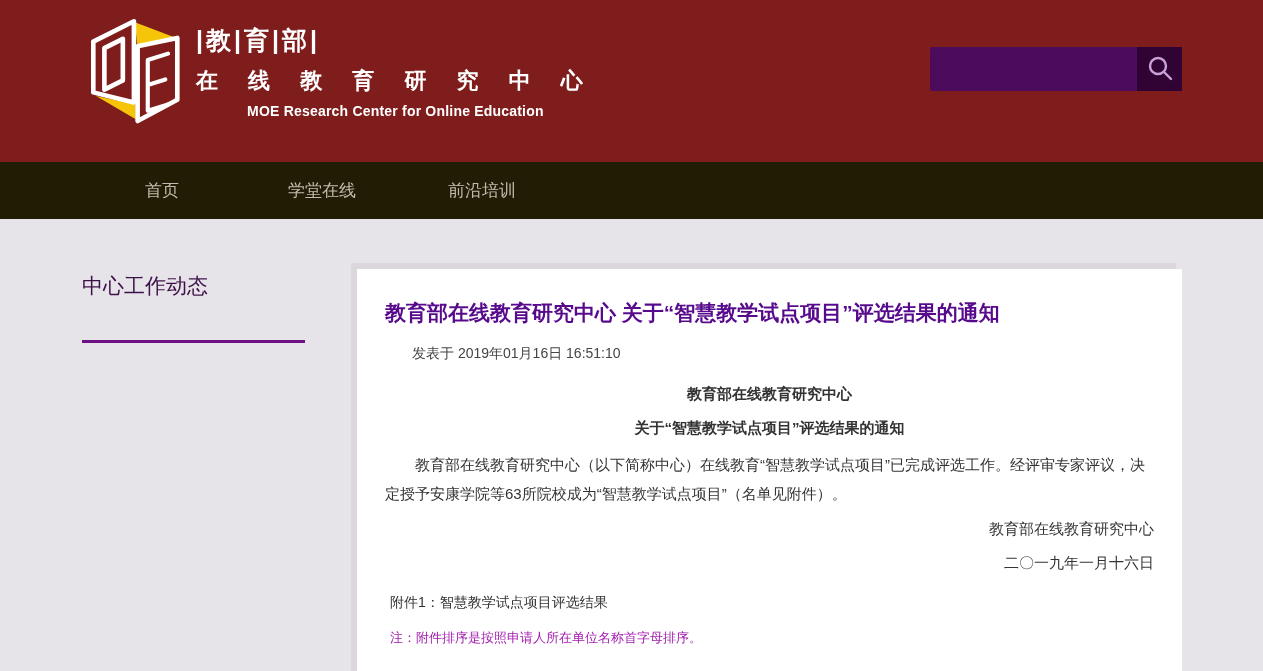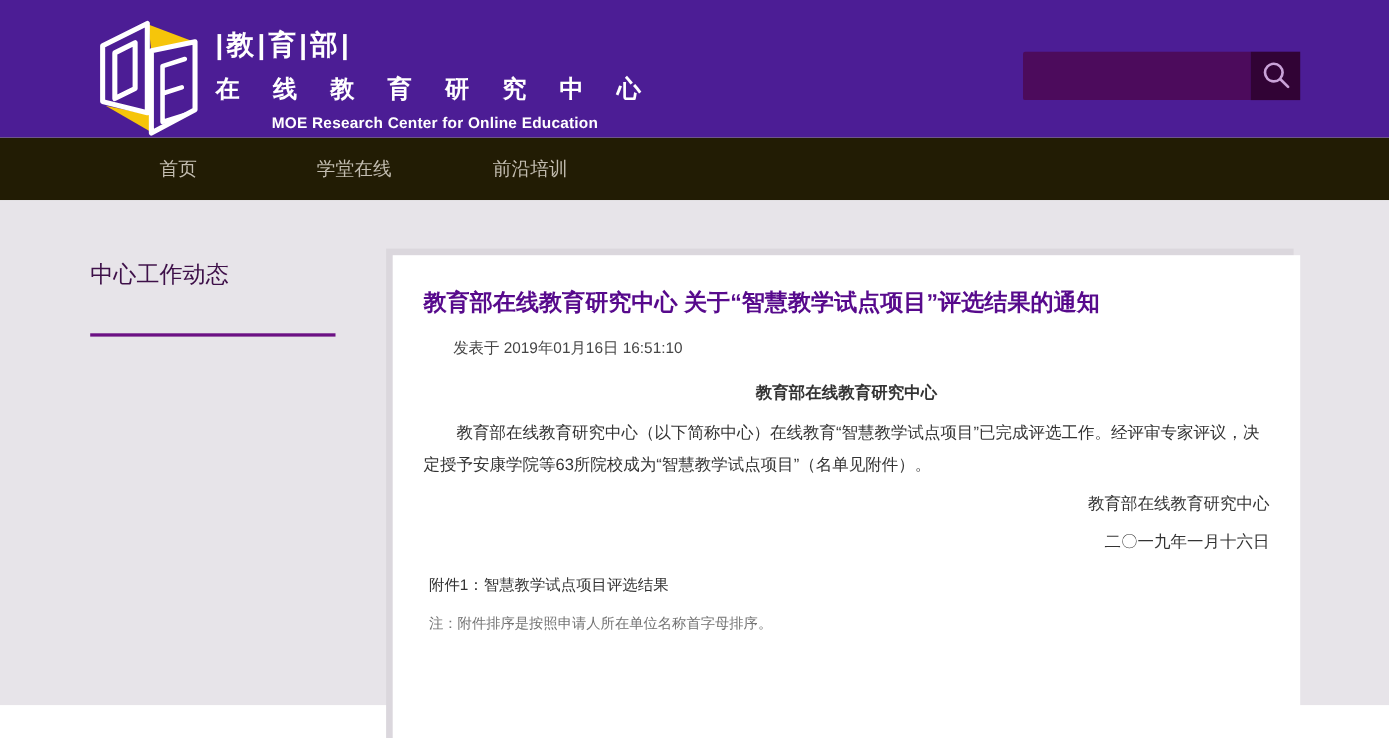--- a/index.html
+++ b/index.html
@@ -1,20 +1,20 @@
 <!DOCTYPE html>
 <html><head>
 <meta charset="utf-8">
 <style>
   * { margin:0; padding:0; box-sizing:border-box; }
   html,body { width:1263px; height:671px; overflow:hidden;
     font-family:"Liberation Sans","DejaVu Sans",sans-serif; }
 
   
-  .header { position:relative; width:100%; height:125px; background:#4c1d95; }
+  .header { position:relative; width:100%; height:162px; background:#7f1d1d; }
   .logo-wrap { position:absolute; left:85px; top:8px; display:flex; align-items:flex-start; cursor:pointer; }
   .logo-svg { width:96px; height:130px; display:block; }
   .logo-text { margin-left:15px; color:#fff; padding-top:16px; }
   .logo-line1 { font-size:25px; font-weight:bold; letter-spacing:3px; white-space:nowrap; }
   .logo-line2 { font-size:22px; font-weight:bold; letter-spacing:12px; margin-top:9px; white-space:nowrap; }
   .logo-line3 { font-size:14px; font-weight:600; margin-top:7px; letter-spacing:0.2px; white-space:nowrap;text-align:center; }
 
   .search { position:absolute; right:81px; top:47px; display:flex; height:44px; }
   .search-input { width:207px; height:44px; background:#4C0B5C; border:none; outline:none;
      color:#E8D9EE; font-size:16px; padding:0 12px; border-radius:2px 0 0 2px; }
@@ -36,21 +36,21 @@
   .article-title { color:#570A8C; font-size:21px; font-weight:bold; line-height:26px; }
   .pub-date { font-size:14px; color:#454545; margin:19px 0 0 27px; }
   .center-line { text-align:center; font-weight:bold; font-size:15px; color:#333; }
   .center-line.first { margin-top:22px; }
   .center-line.second { margin-top:15px; }
   .para { font-size:15px; color:#333; line-height:29px; text-indent:2em; margin-top:12px; }
   .right-line { text-align:right; font-size:15px; color:#333; }
   .right-line.first { margin-top:12px; }
   .right-line.second { margin-top:15px; }
   .attachment { font-size:14px; color:#333; margin-top:21px; margin-left:5px; cursor:pointer; }
-  .note { font-size:13px; color:#737373; margin-top:17px; margin-left:5px; }
+  .note { font-size:13px; color:#a21caf; margin-top:17px; margin-left:5px; }
 </style>
 </head>
 <body>
 
 <div class="header">
   <div class="logo-wrap">
     <svg class="logo-svg" viewBox="0 0 104 132">
       <polygon points="54,11 99,28 57,38" fill="#F6C50A"></polygon>
       <polygon points="12,91 55,100 55,116" fill="#F6C50A"></polygon>
       <polygon points="9,32 53,10 53,98 9,87" fill="none" stroke="#FFFFFF" stroke-width="5" stroke-linejoin="round"></polygon>
@@ -86,20 +86,21 @@
 
   <div class="sidebar">
     <div class="sidebar-title">中心工作动态</div>
     <hr class="sidebar-rule">
   </div>
 
   <div class="card">
     <div class="article-title">教育部在线教育研究中心 关于“智慧教学试点项目”评选结果的通知</div>
     <div class="pub-date">发表于 2019年01月16日 16:51:10</div>
     <div class="center-line first">教育部在线教育研究中心</div>
+    <div class="center-line second">关于“智慧教学试点项目”评选结果的通知</div>
     <div class="para">教育部在线教育研究中心（以下简称中心）在线教育“智慧教学试点项目”已完成评选工作。经评审专家评议，决定授予安康学院等63所院校成为“智慧教学试点项目”（名单见附件）。</div>
     <div class="right-line first">教育部在线教育研究中心</div>
     <div class="right-line second">二〇一九年一月十六日</div>
     <div class="attachment">附件1：智慧教学试点项目评选结果</div>
     <div class="note">注：附件排序是按照申请人所在单位名称首字母排序。</div>
   </div>
 
 </div>
 
 </body></html>

